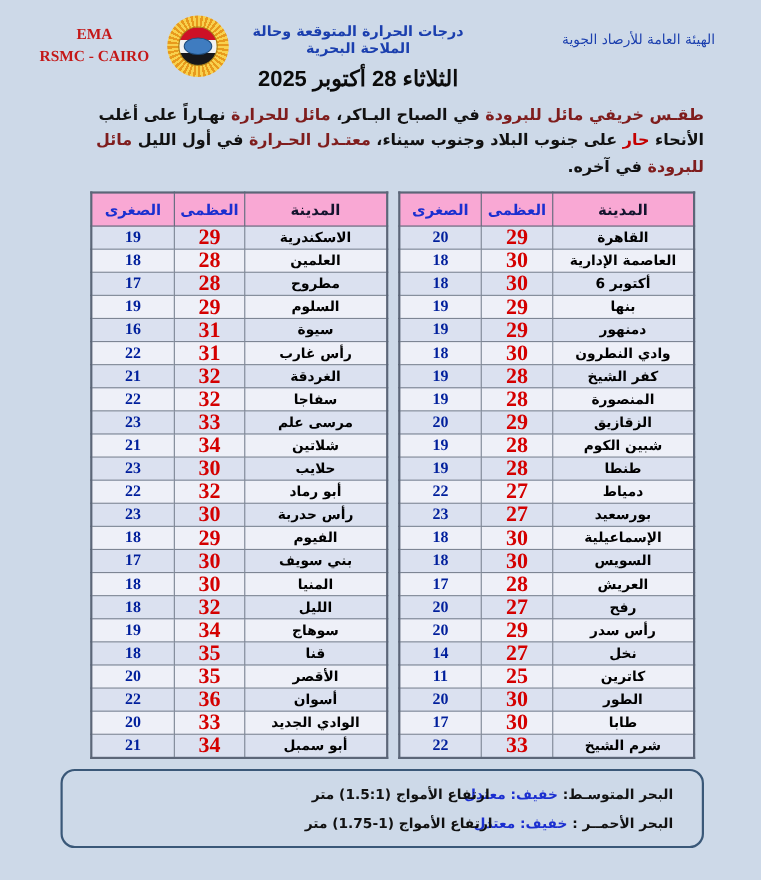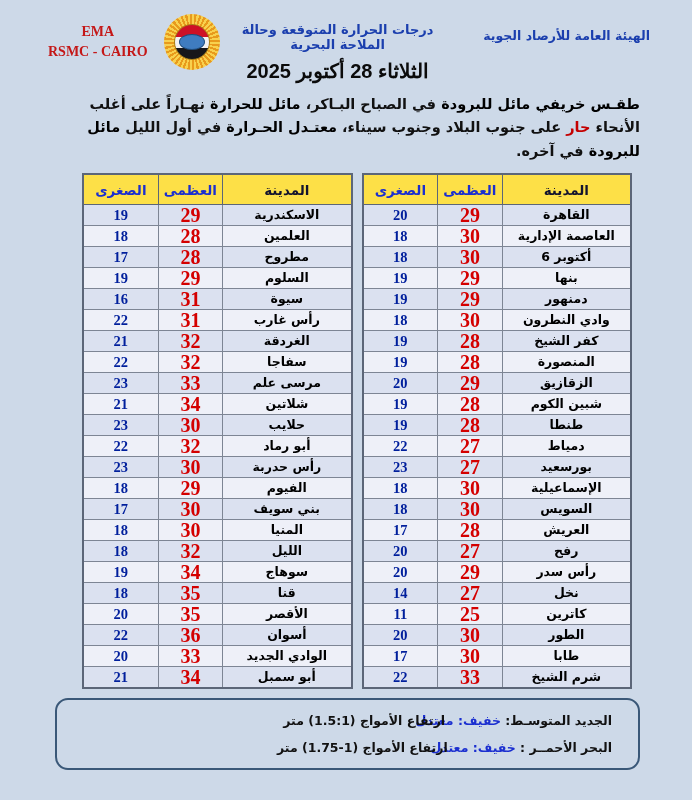--- a/index.html
+++ b/index.html
@@ -2,45 +2,45 @@
 <html lang="ar"><head>
 <meta charset="utf-8">
 <style>
   html,body{margin:0;padding:0;}
   body{background:#b9c6d6;}
   .page{
     width:692px;height:800px;margin:0 auto;background:#cdd9e8;
     font-family:"DejaVu Sans",sans-serif;overflow:hidden;position:relative;
   }
   
-  .hdr{display:flex;align-items:flex-start;padding:12px 42px 0 48px;}
+  .hdr{display:flex;align-items:flex-start;padding:12px 42px 0 36px;}
   .ema-block{color:#c41818;font-family:"Liberation Serif",serif;font-weight:bold;
     font-size:14px;text-align:center;line-height:1.45;margin-top:10px;white-space:nowrap;}
   .logo{position:relative;width:56px;height:56px;margin:2px 12px 0 16px;flex:none;}
   .sun{position:absolute;inset:0;border-radius:50%;
     background:repeating-conic-gradient(#f8d14e 0deg 5deg,#e89a1c 5deg 10deg);}
   .flag{position:absolute;inset:10px;border-radius:50%;overflow:hidden;border:1px solid #a87f18;
     background:linear-gradient(#ce1126 0 34%,#f2f2f2 34% 67%,#17171a 67% 100%);}
   .globe{position:absolute;left:50%;top:50%;transform:translate(-50%,-50%);
     width:24px;height:14px;border-radius:50%;background:#3f7cc0;border:1px solid #1f4d7d;}
   .center-block{text-align:center;margin-top:10px;width:212px;flex:none;}
   .doc-title{color:#1b3fae;font-size:13px;font-weight:bold;direction:rtl;}
   .doc-date{color:#0b0b0b;font-size:20px;font-weight:bold;direction:rtl;margin-top:7px;
     font-family:Liberation Sans, sans-serif;}
   .hdr-spacer{flex:1;}
-  .authority{color:#1b3fae;font-size:12.5px;font-weight:bold;text-align:left;
+  .authority{color:#1b3fae;font-size:12.5px;font-weight:normal;text-align:left;
     line-height:1.55;margin-top:14px;direction:rtl;white-space:nowrap;}
   
   .forecast{direction:rtl;text-align:right;margin:10px 52px 0 80px;
     font-size:14.5px;font-weight:bold;line-height:1.62;color:#111;}
-  .seg-blue{color:#000000;text-align:right;} .seg-black{color:#111;} .seg-red{color:#c40000;}
+  .seg-blue{color:#7f1d1d;text-align:right;} .seg-black{color:#111;} .seg-red{color:#c40000;}
   
   .tables{display:flex;direction:rtl;gap:9px;margin:10px 60px 0 82px;}
   table.temp{flex:1;border-collapse:collapse;border:2px solid #5c6678;direction:rtl;}
-  table.temp th{background:#fde047;height:29px;font-size:13.5px;font-weight:bold;
+  table.temp th{background:#f9a8d4;height:29px;font-size:13.5px;font-weight:bold;
     border:1px solid #5c6678;padding:0;}
   th.city{color:#14142e;width:48%;text-align:center;}
   th.max{color:#1b2fd0;width:24%;}
   th.min{color:#1b2fd0;width:28%;}
   table.temp td{height:20px;border:1px solid #7d8594;text-align:center;padding:0;line-height:1;}
   table.temp tr:nth-child(odd) td{background:#dbe1f0;}
   table.temp tr:nth-child(even) td{background:#eef0f8;}
   td.city{font-size:12.5px;font-weight:bold;color:#000;}
   td.max{color:#d40000;font-weight:bold;font-size:20px;font-family:"Liberation Serif",serif;}
   td.min{color:#001f9c;font-weight:bold;font-size:14.5px;font-family:"Liberation Serif",serif;}
@@ -331,21 +331,21 @@
             <td class="city" dir="ltr">أبو سمبل</td>
             <td class="max">34</td>
             <td class="min">21</td>
           </tr>
         </tbody>
     </table>
   </div>
 
   <div class="sea-box">
       <div class="sea-row">
-        <div class="sea-name"><span>الجديد المتوسـط: </span><span class="sea-state">خفيف: معتدل</span></div>
+        <div class="sea-name"><span>البحر المتوسـط: </span><span class="sea-state">خفيف: معتدل</span></div>
         <div class="sea-waves">ارتفاع الأمواج (1.5:1) متر</div>
       </div>
       <div class="sea-row">
         <div class="sea-name"><span>البحر الأحمــر :  </span><span class="sea-state">خفيف: معتدل</span></div>
         <div class="sea-waves">ارتفاع الأمواج (1-1.75) متر</div>
       </div>
     </div>
 
 </div>
 

